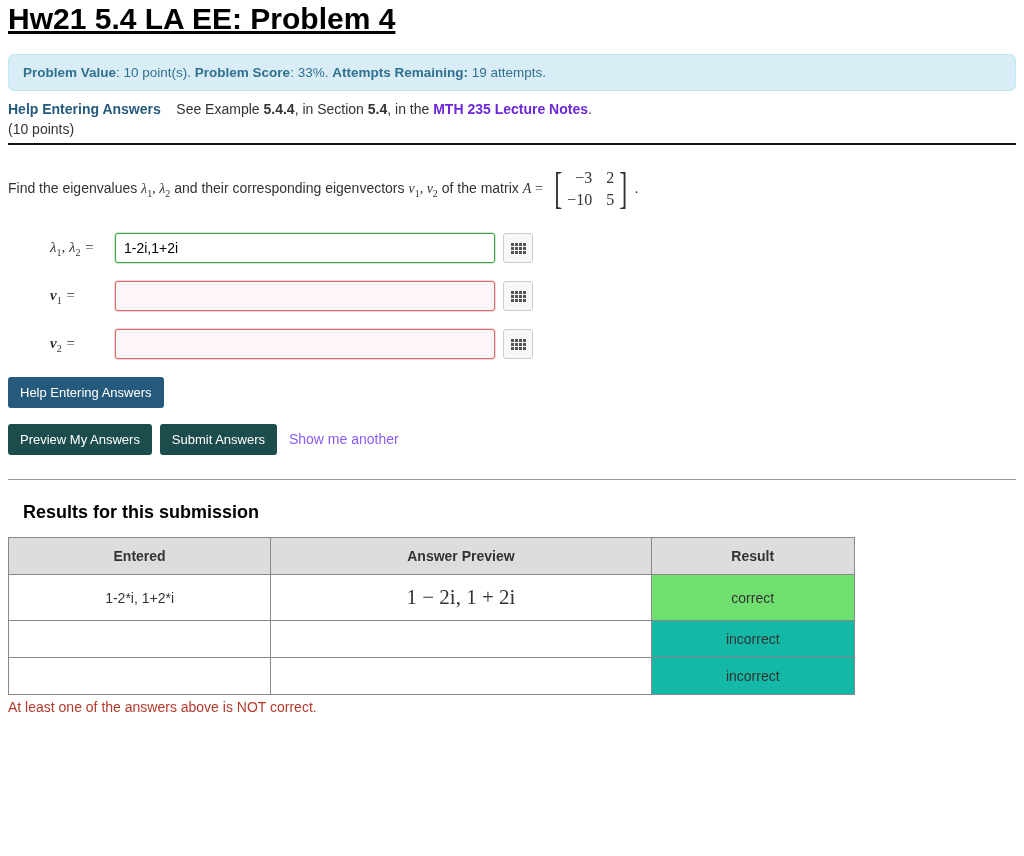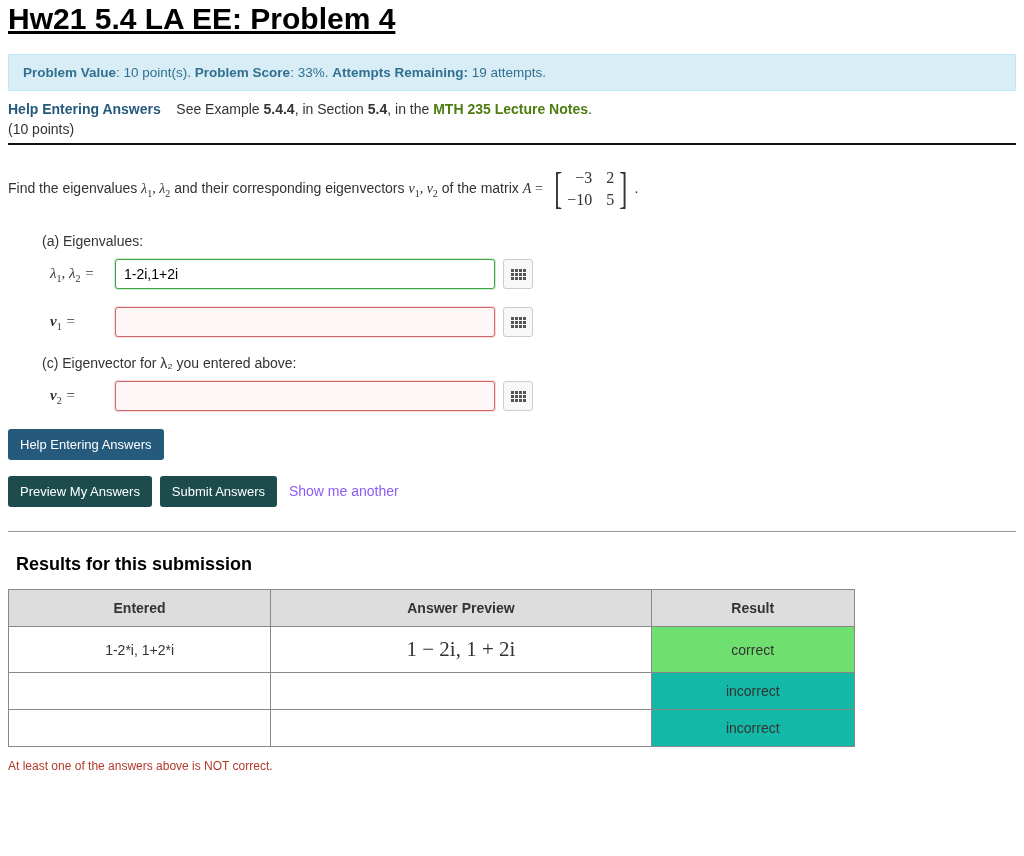--- a/index.html
+++ b/index.html
@@ -16,31 +16,31 @@
     font-weight: bold;
     margin: 2px 0 18px 0;
     color: #000;
     text-decoration: underline;
   }
   .info-bar {
     background: #d9edf7;
     border: 1px solid #bce8f1;
     color: #31708f;
     padding: 10px 14px;
-    border-radius: 1px;
+    border-radius: 6px;
     margin-bottom: 10px;
     font-size: 13.5px;
   }
   .info-bar b { font-weight: bold; }
   .help-line {
     margin: 8px 0 4px 0;
     font-size: 14px;
   }
   .help-line a { color: #255a7c; text-decoration: none; font-weight: bold; }
-  .help-line .notes-link { color: #4d7c0f; font-weight: bold; }
+  .help-line .notes-link { color: #6d28d9; font-weight: bold; }
   .points-line { margin-bottom: 6px; }
   hr.thick {
     border: none;
     border-top: 2px solid #111;
     margin: 6px 0 24px 0;
   }
   hr.thin {
     border: none;
     border-top: 1px solid #999;
     margin: 18px 0 18px 0;
@@ -137,43 +137,43 @@
     font-size: 13px;
     margin-right: 4px;
     margin-bottom: 6px;
     cursor: pointer;
   }
   .btn.dark { background: #1d4c4c; }
   .link-plain { color: #8b5cf6; text-decoration: none; font-size: 14px; margin-left: 4px; }
   h3.results-title {
     font-size: 18px;
     font-weight: bold;
-    margin: 22px 0 14px 8px;
+    margin: 22px 0 14px 15px;
     color: #000;
   }
   table.results {
     border-collapse: collapse;
     width: 84%;
     font-size: 14px;
   }
   table.results th, table.results td {
     border: 1px solid #888;
     padding: 10px 8px;
     text-align: center;
   }
   table.results th {
     background: #ddd;
     font-weight: bold;
   }
   td.cell-correct { background: #6fdf6f; }
   td.cell-incorrect { background: #14b8a6; }
   .warning {
     color: #b33a2c;
-    font-size: 12px;
-    margin-top: 12px;
+    font-size: 14px;
+    margin-top: 4px;
   }
   .preview-math { font-family: "Times New Roman", serif; font-size: 21px; }
 </style>
 </head>
 <body>
 
 <h1 class="page-title">Hw21 5.4 LA EE: Problem 4</h1>
 
 <div class="info-bar">
   <b>Problem Value</b><span>: 10 point(s). </span>
@@ -205,21 +205,20 @@
       <span>2</span>
       <span>−10</span>
       <span>5</span>
     </span>
     <span class="bracket">]</span>
   </span>
   <span class="mathup">.</span>
 </div>
 
 <div class="subpart">
-  <div class="label-row">(a) Eigenvalues:</div>
   <div class="input-row">
     <span class="lhs"><i>λ</i><span class="sub">1</span>, <i>λ</i><span class="sub">2</span>&nbsp;=</span>
     <input class="ans-input correct" type="text" value="1-2i,1+2i" style="">
     <div class="keypad-btn">
       <span class="keypad-icon">
           <span></span>
           <span></span>
           <span></span>
           <span></span>
           <span></span>
@@ -252,21 +251,20 @@
           <span></span>
           <span></span>
           <span></span>
           <span></span>
         </span>
     </div>
   </div>
 </div>
 
 <div class="subpart">
-  <div class="label-row">(c) Eigenvector for λ₂ you entered above:</div>
   <div class="input-row">
     <span class="lhs"><b><i>v</i></b><span class="sub">2</span>&nbsp;=</span>
     <input class="ans-input incorrect" type="text" value="" style="">
     <div class="keypad-btn">
       <span class="keypad-icon">
           <span></span>
           <span></span>
           <span></span>
           <span></span>
           <span></span>

